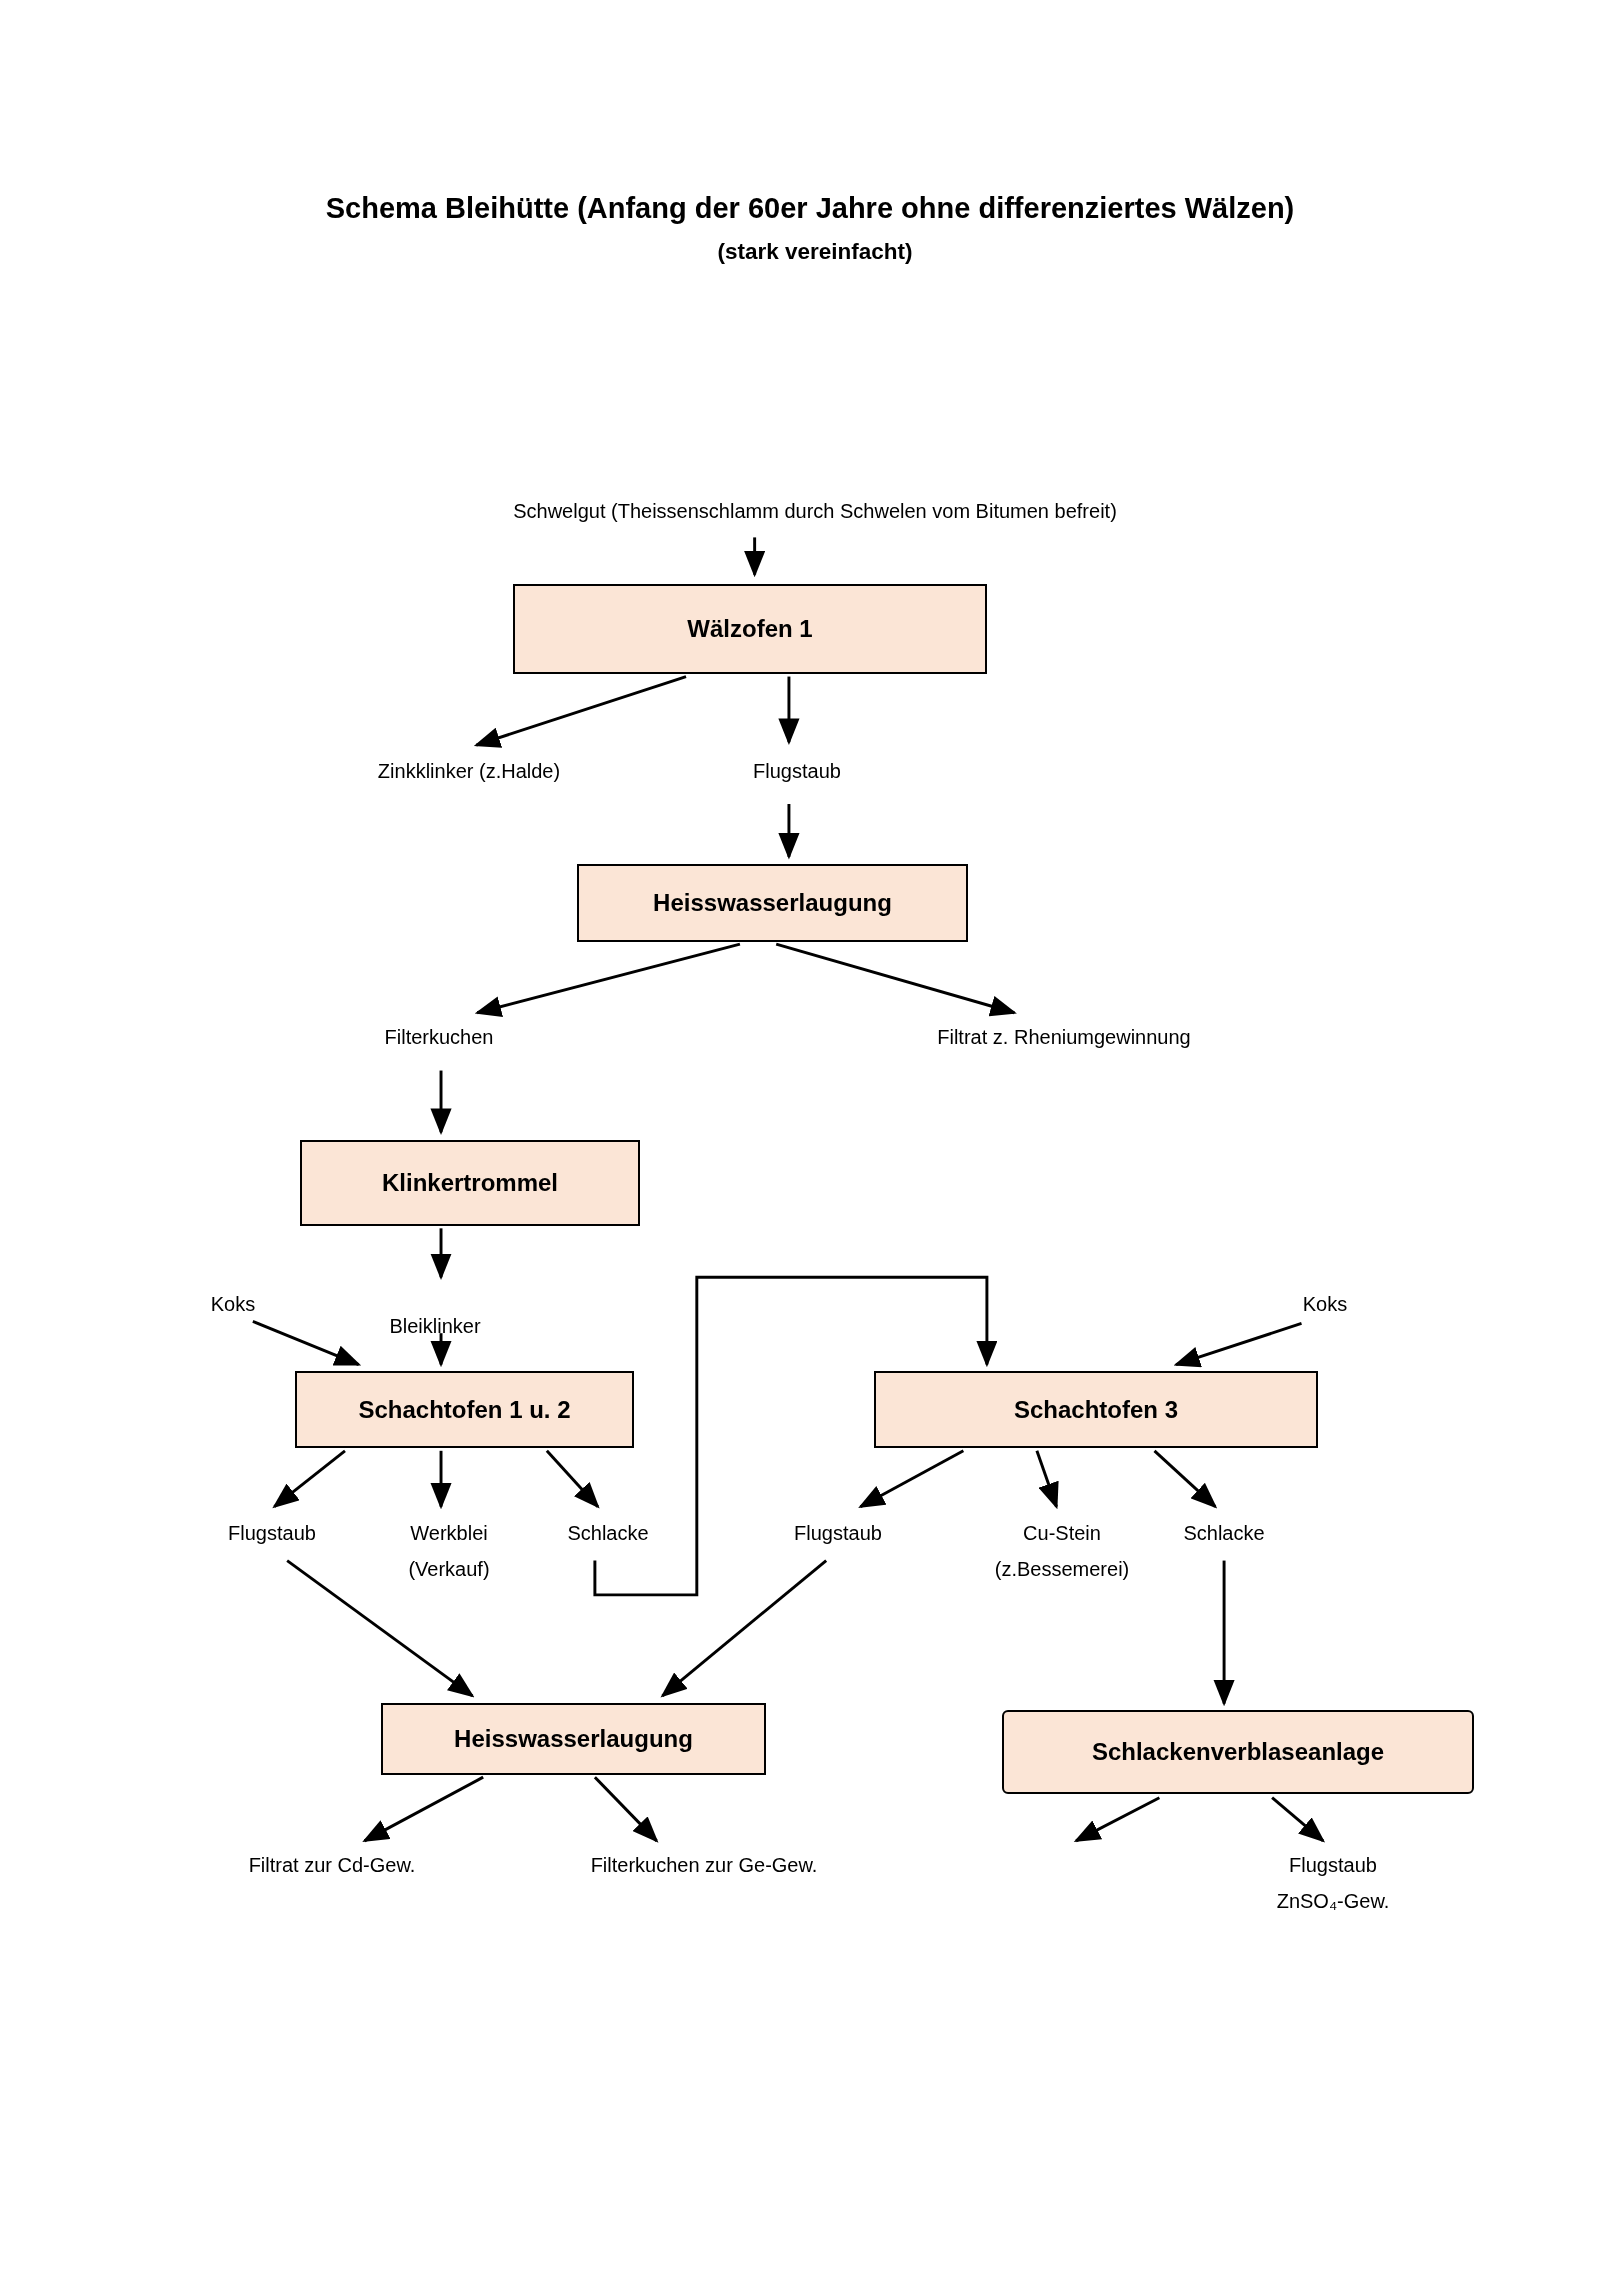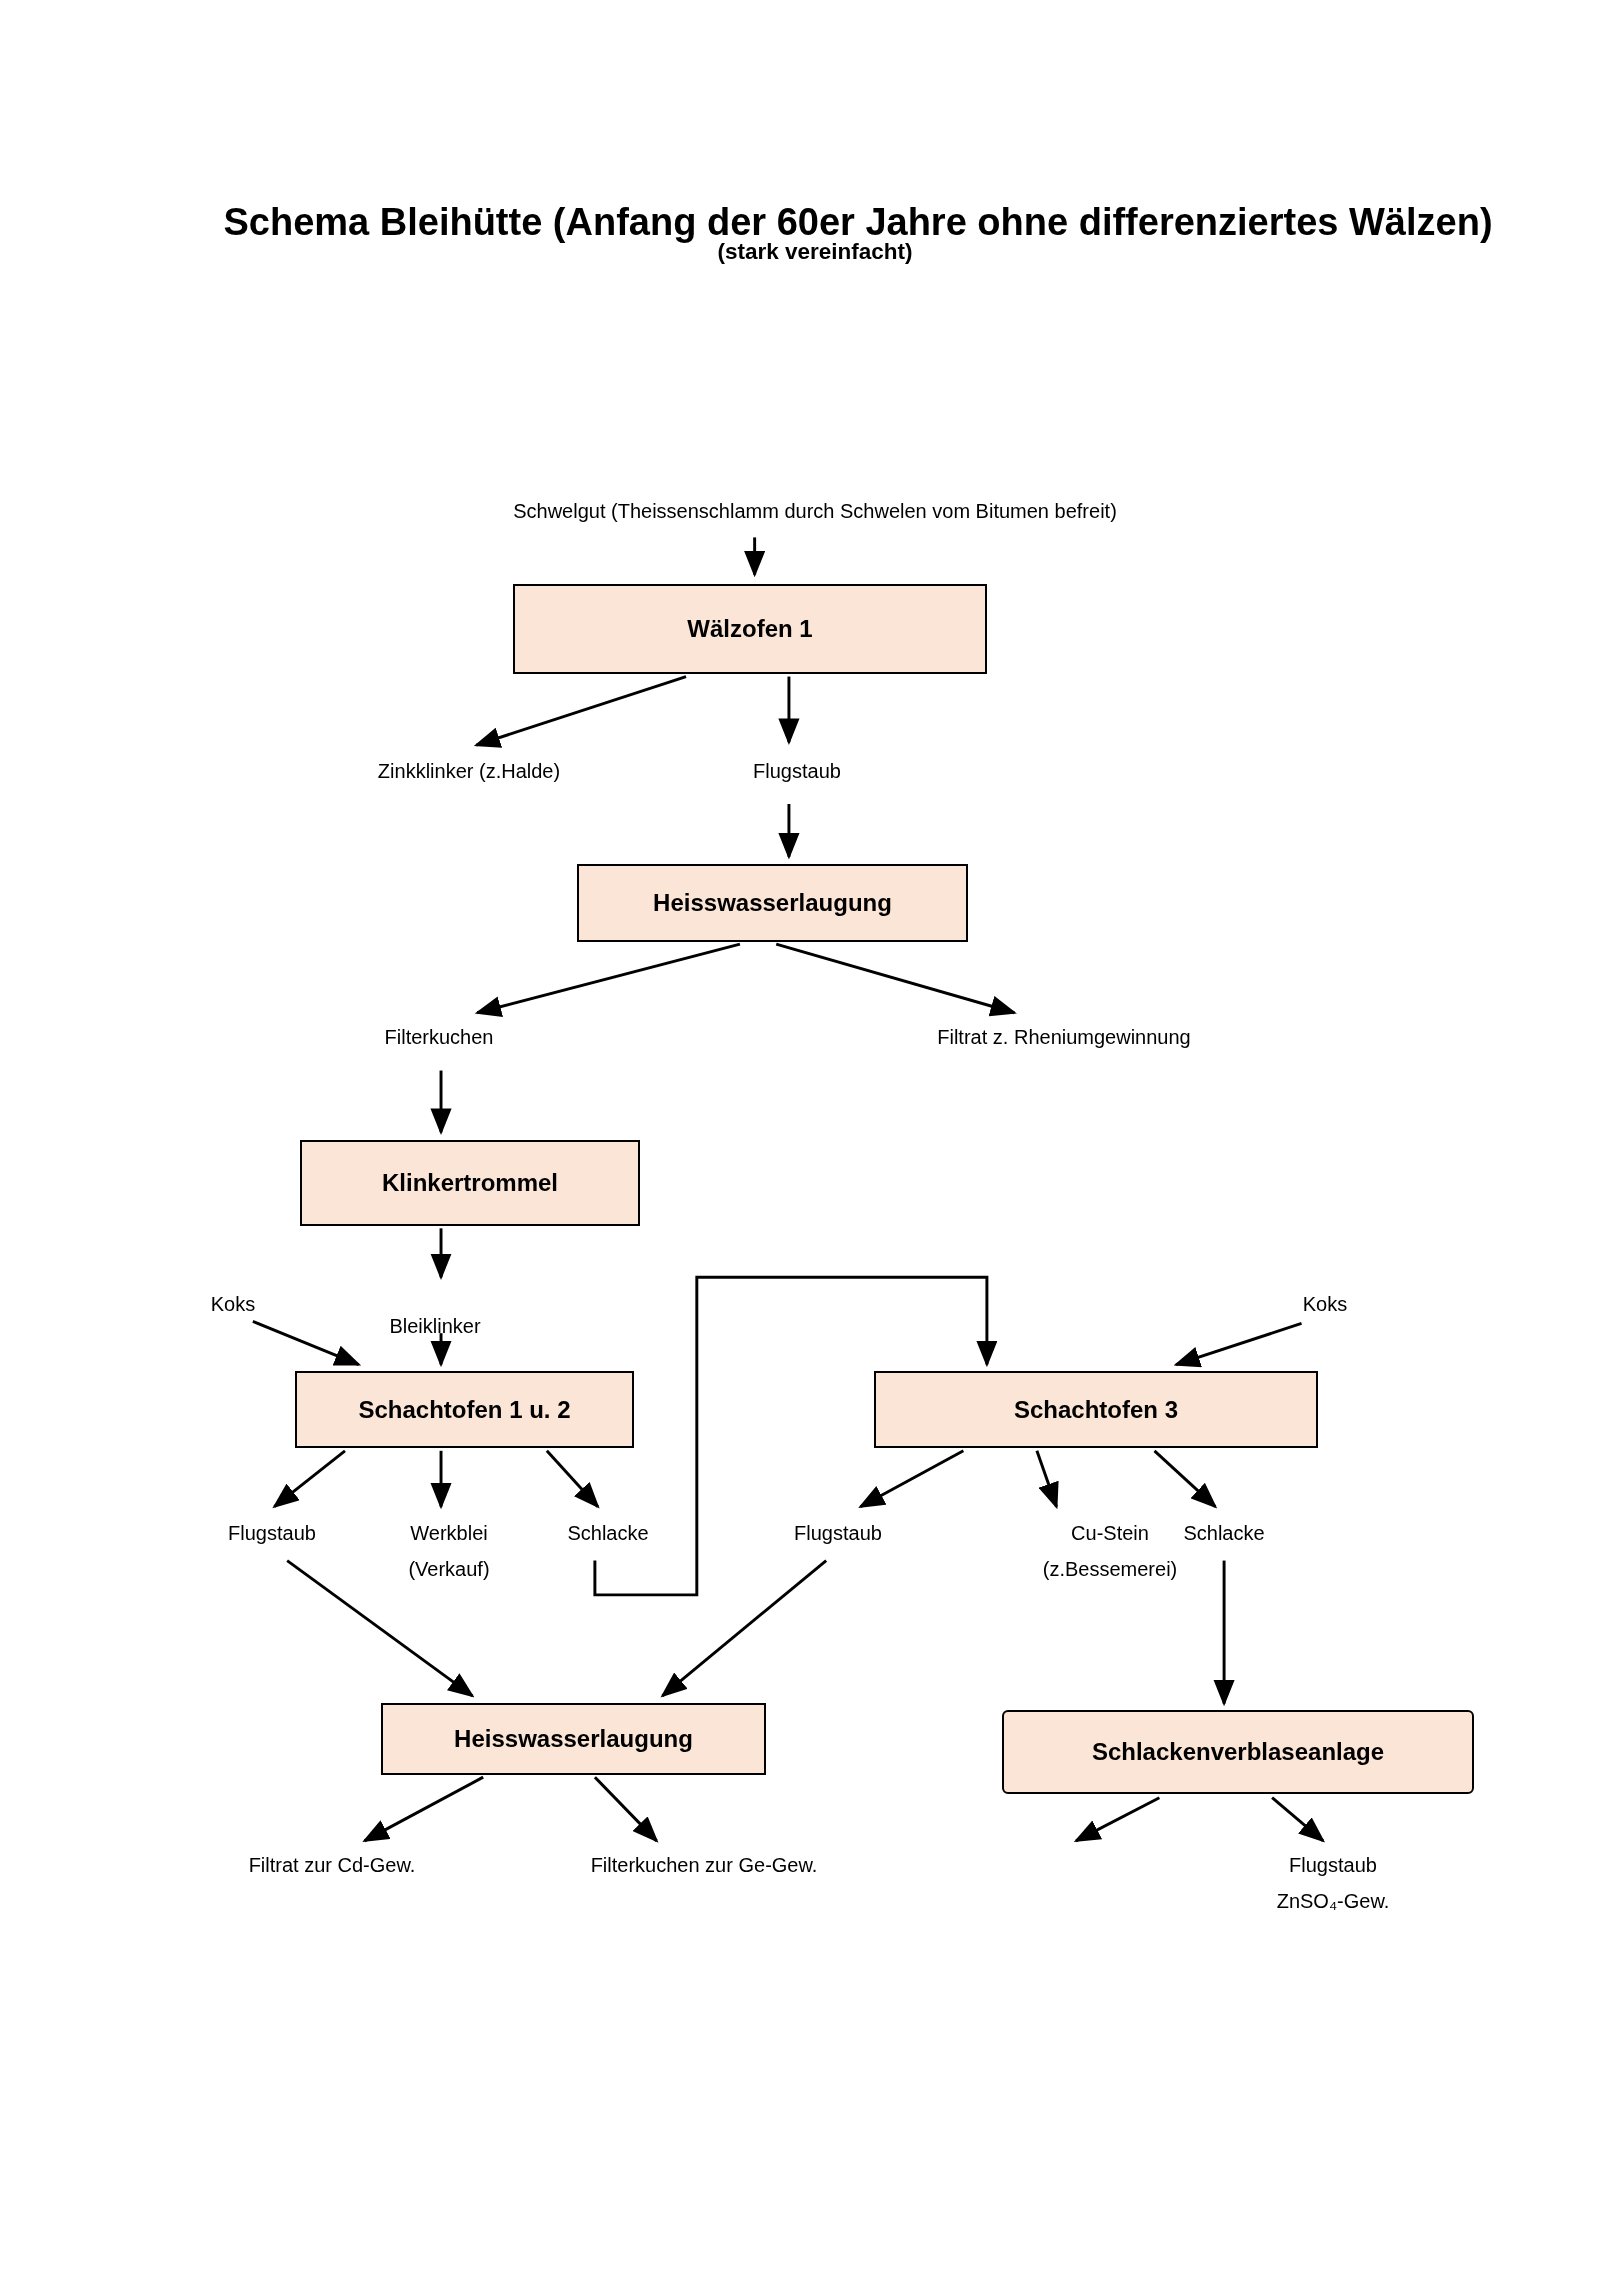--- a/index.html
+++ b/index.html
@@ -18,27 +18,26 @@
   }
   .arrows {
     position: absolute;
     left: 0; top: 0;
     width: 1621px;
     height: 2293px;
     pointer-events: none;
   }
   .title {
     position: absolute;
-    left: 858px;
+    left: 810px;
     top: 192px;
     transform: translateX(-50%);
     white-space: nowrap;
-    font-size: 38px;
+    font-size: 29px;
     font-weight: bold;
-    margin-top: 9px;
   }
   .subtitle {
     position: absolute;
     left: 815px;
     top: 239px;
     transform: translateX(-50%);
     white-space: nowrap;
     font-size: 22.5px;
     font-weight: bold;
   }
@@ -116,21 +115,21 @@
   <div class="label" style="left:435px; top:1286px;margin-top:22px;">Bleiklinker</div>
   <div class="label" style="left:1325px; top:1286px;">Koks</div>
 
   <div class="label" style="left:272px; top:1515px;">Flugstaub</div>
   <div class="label" style="left:449px; top:1515px;">
     <span>Werkblei</span>
     <span>(Verkauf)</span>
   </div>
   <div class="label" style="left:608px; top:1515px;">Schlacke</div>
   <div class="label" style="left:838px; top:1515px;">Flugstaub</div>
-  <div class="label" style="left:1062px; top:1515px;margin-left:48px;">
+  <div class="label" style="left:1062px; top:1515px;">
     <span>Cu-Stein</span>
     <span>(z.Bessemerei)</span>
   </div>
   <div class="label" style="left:1224px; top:1515px;">Schlacke</div>
 
   <div class="label" style="left:332px; top:1847px;">Filtrat zur Cd-Gew.</div>
   <div class="label" style="left:704px; top:1847px;">Filterkuchen zur Ge-Gew.</div>
   <div class="label" style="left:1333px; top:1847px;">
     <span>Flugstaub</span>
     <span>ZnSO₄-Gew.</span>

